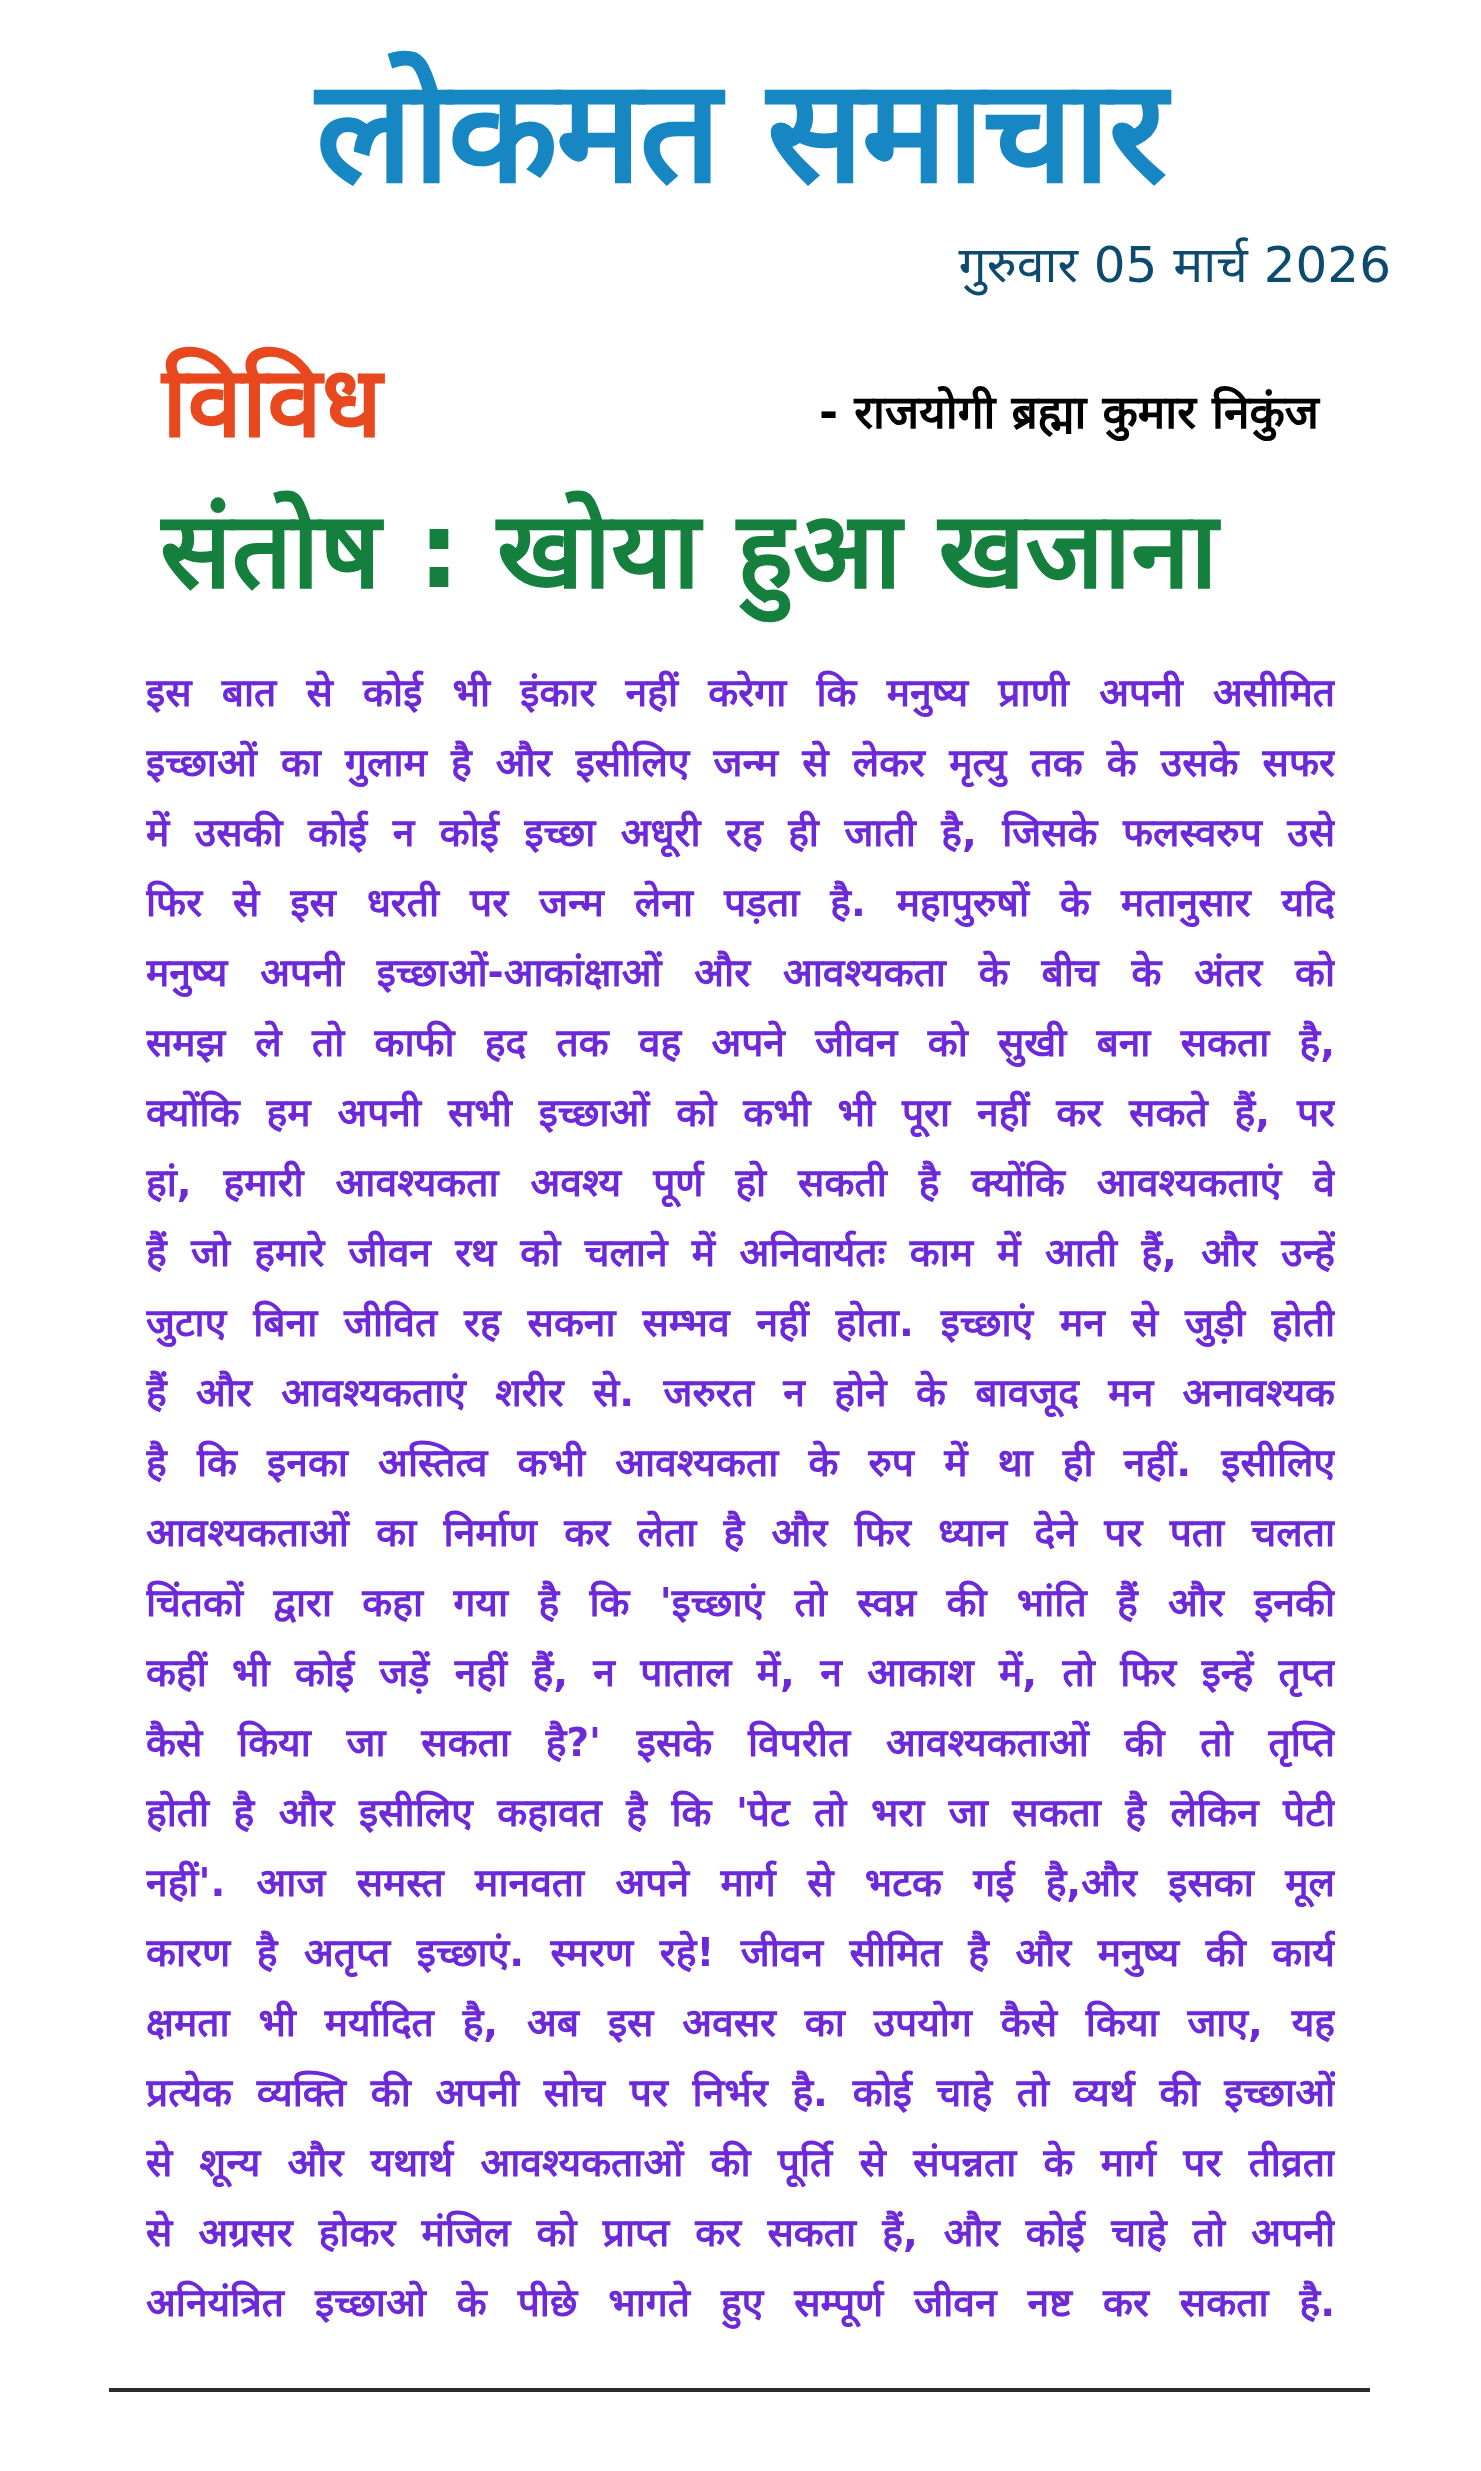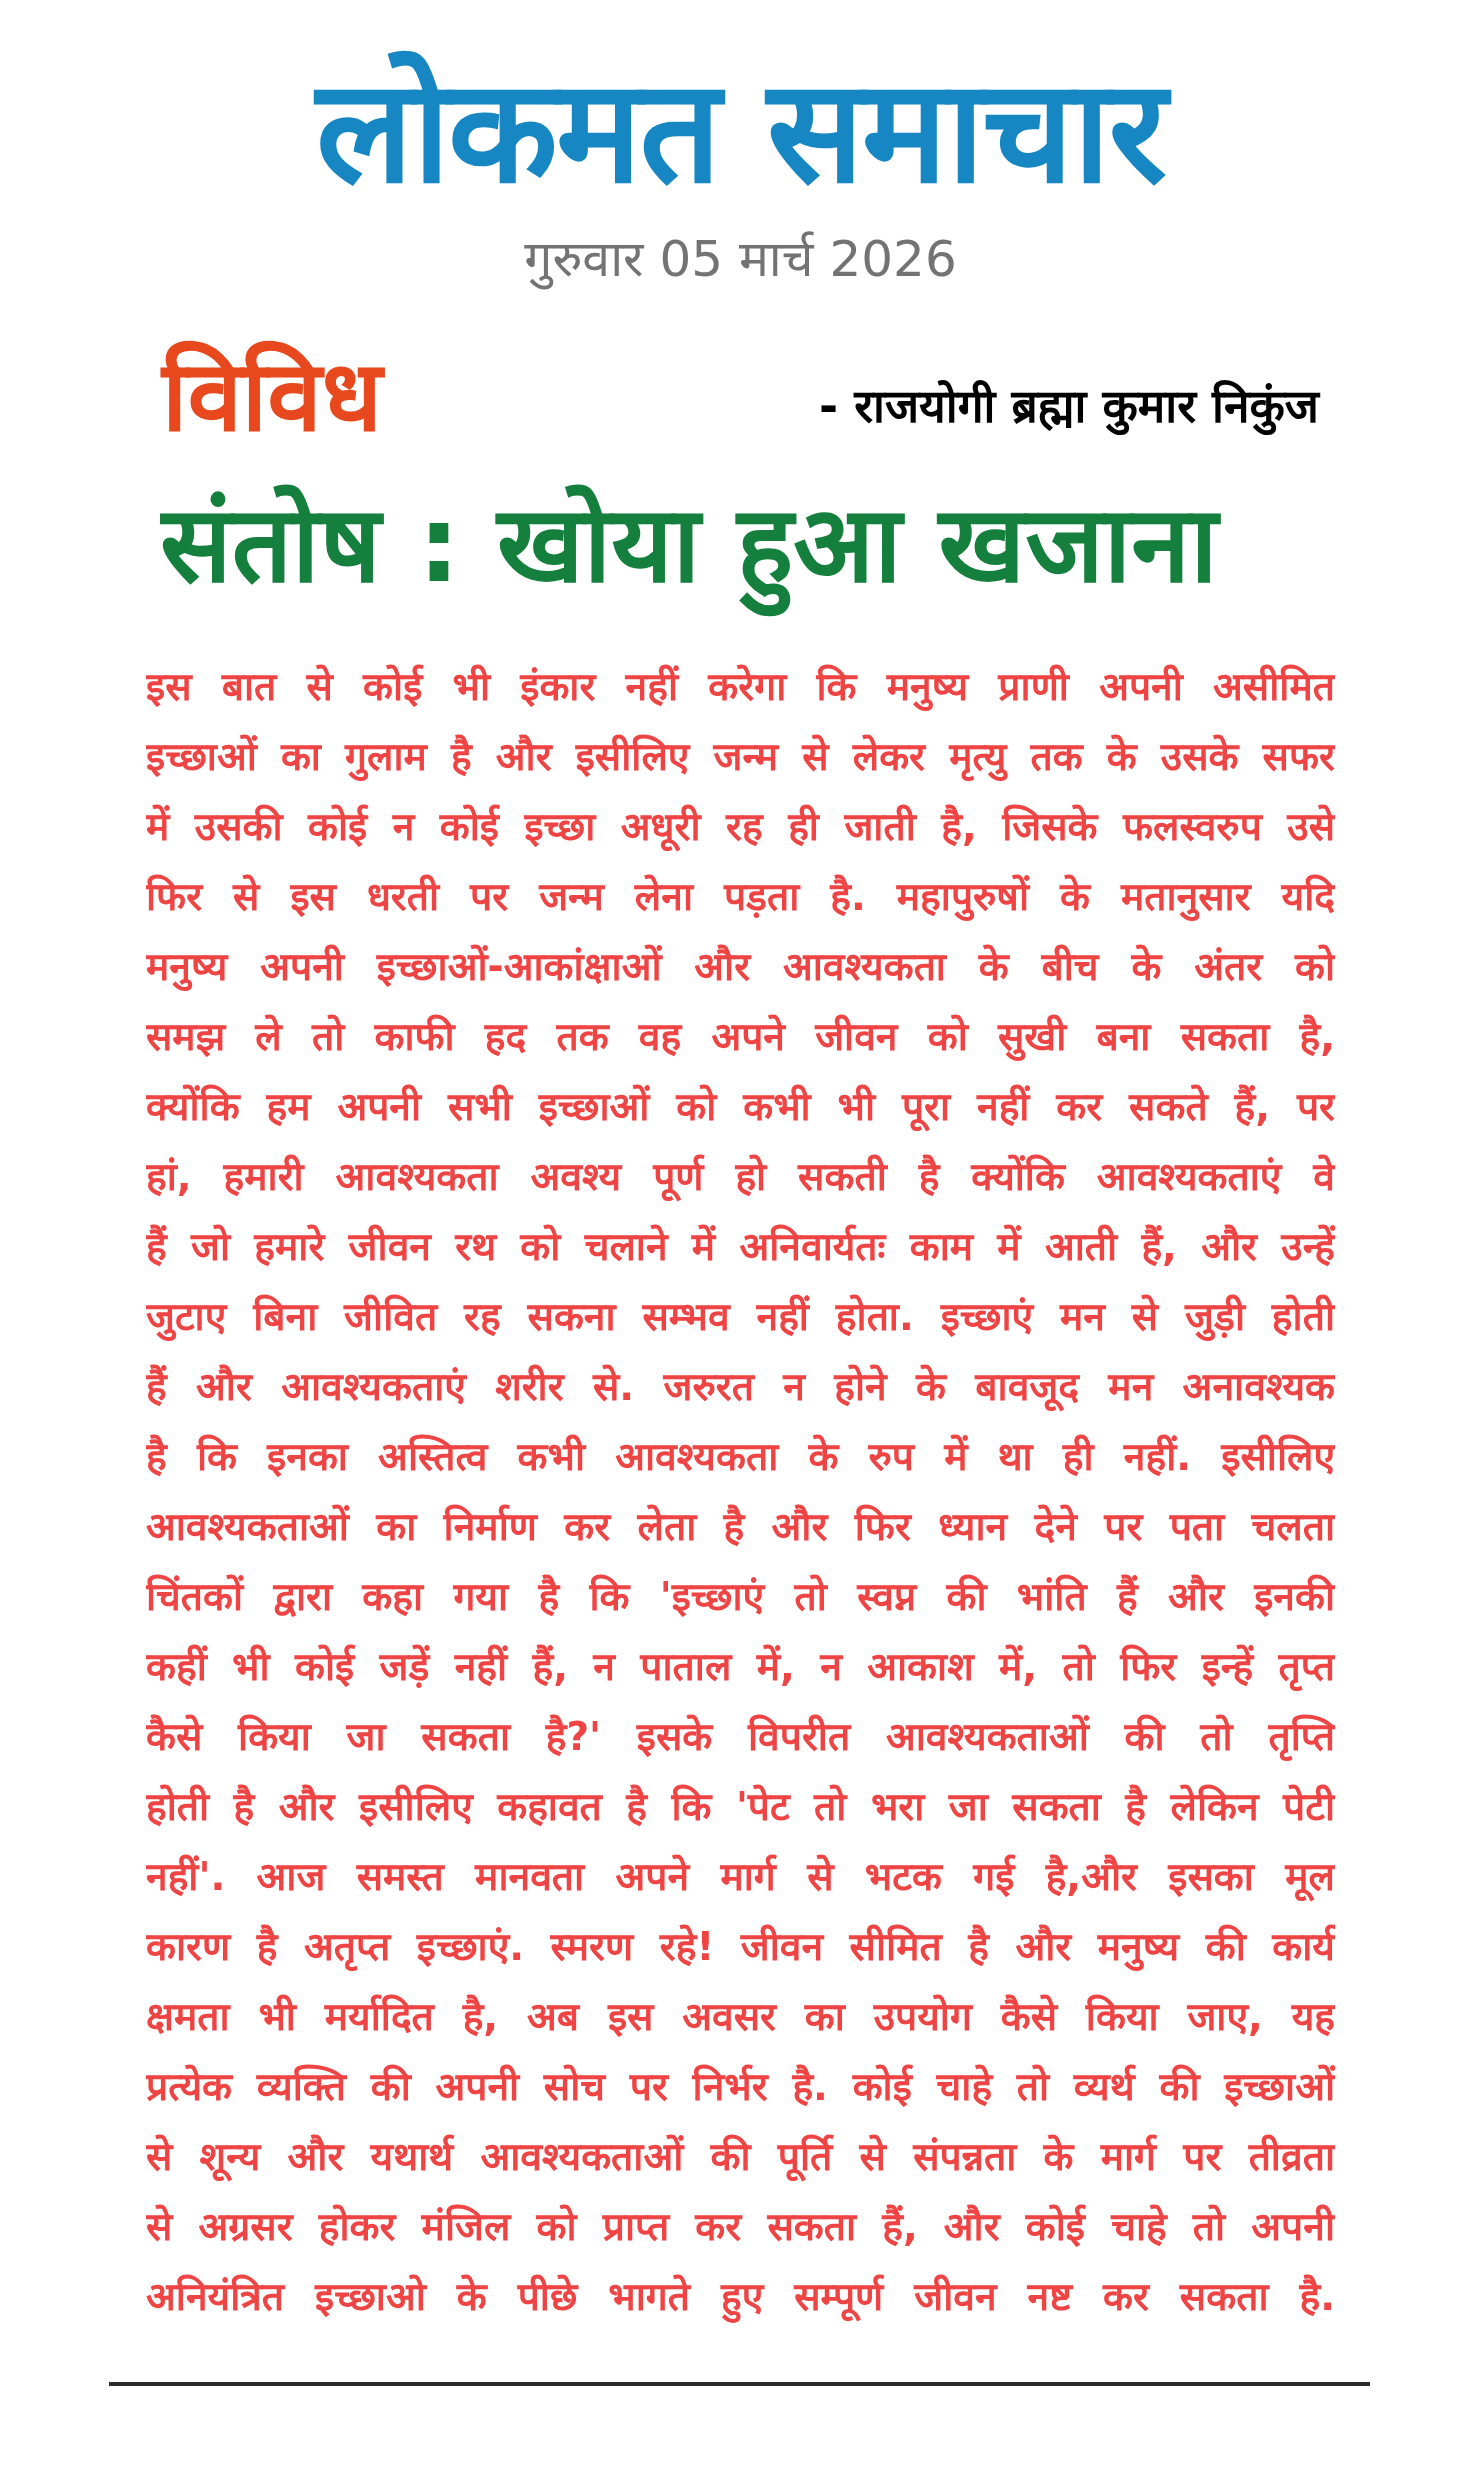--- a/index.html
+++ b/index.html
@@ -13,25 +13,25 @@
   }
   .masthead { padding-top:50px; }
   .masthead-title {
     text-align:center;
     font-size:143px;
     font-weight:bold;
     line-height:164px;
     letter-spacing:-1.9px;
   }
   .dateline {
-    text-align:center;
+    text-align:right;
     font-size:50px;
     line-height:62px;
-    margin-top:14px;
-    color:#737373;
+    margin-top:20px;
+    color:#0c4a6e;
   }
   .section-row {
     display:flex;
     justify-content:space-between;
     align-items:flex-end;
     margin:37px 72px 0 72px;
     height:118px;
   }
   .section-label {
     font-size:98px;
@@ -48,21 +48,21 @@
     margin:27px 68px 0 70px;
     font-size:106px;
     font-weight:bold;
     line-height:145px;
     color:#15803d;
     white-space:nowrap;
     overflow:hidden;
   }
   .article-body {
     margin:35px 56px 0 56px;
-    color:#ef4444;
+    color:#6d28d9;
     font-weight:bold;
   }
   .body-line {
     font-size:39px;
     height:70px;
     line-height:70px;
     white-space:nowrap;
     overflow:hidden;
     text-align:justify;
     text-align-last:justify;

